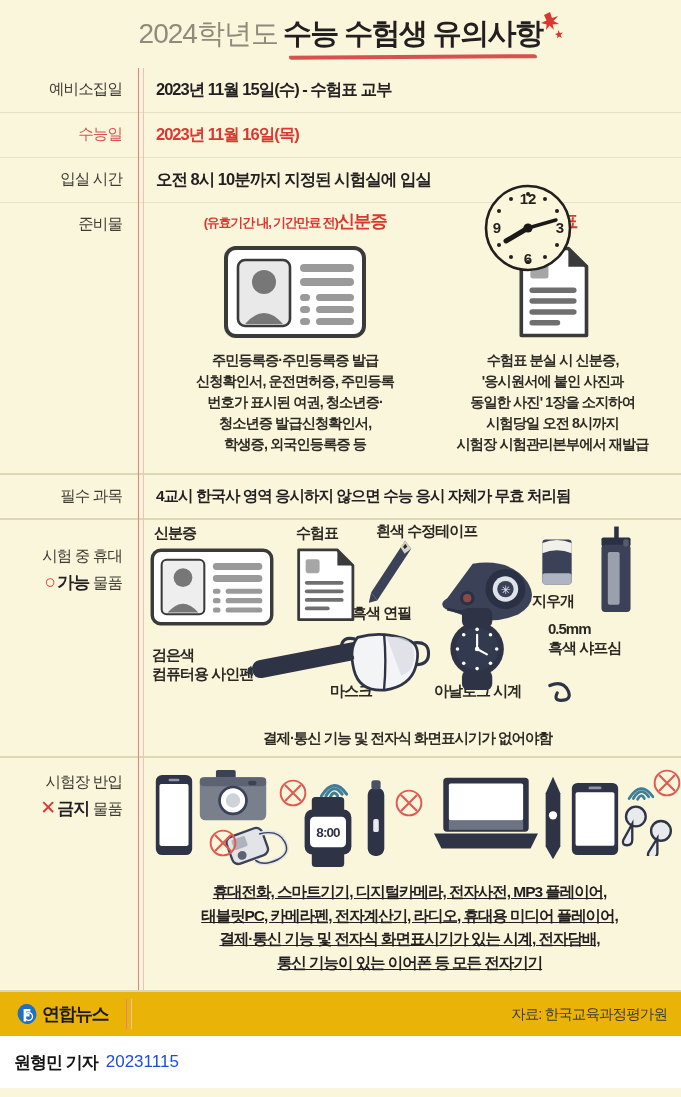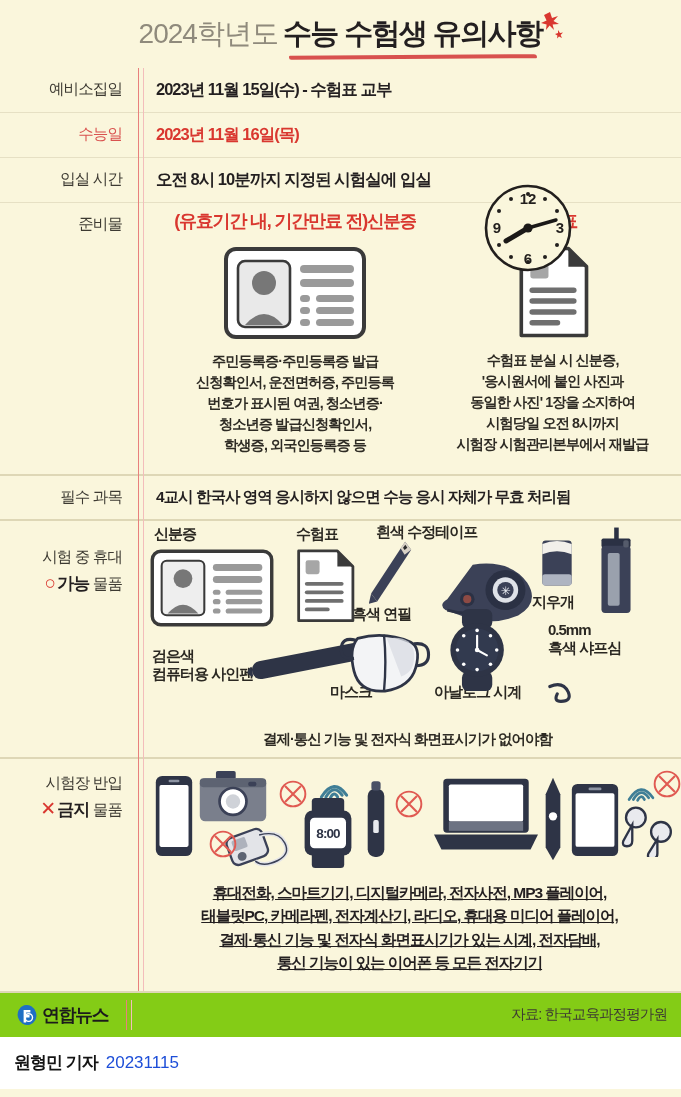--- a/index.html
+++ b/index.html
@@ -144,21 +144,21 @@
   .prep-col.left { flex: 1 1 54%; }
   .prep-col.right { flex: 1 1 46%; }
   .prep-head {
     font-size: 17.5px;
     font-weight: bold;
     color: #d9372f;
     letter-spacing: -1.2px;
     margin-bottom: 8px;
     line-height: 1.2;
   }
-  .prep-head .paren { font-size: 18px; }
+  .prep-head .paren { font-size: 13px; }
   .prep-art { height: 104px; display: flex; align-items: center; justify-content: center; }
   .prep-desc {
     font-size: 14.2px;
     color: #2e2b24;
     line-height: 1.48;
     letter-spacing: -0.9px;
     margin-top: 6px;
   }
 
   
@@ -201,21 +201,21 @@
   }
 
   
   .footer {
     position: relative;
     border-top: 2px solid #ded7b6;
     height: 46px;
     display: flex;
     align-items: center;
     padding: 0 14px 0 16px;
-    background: #84cc16;
+    background: #eab308;
   }
   .logo { display: flex; align-items: center; gap: 4px; }
   .logo-text {
     font-size: 18px;
     font-weight: bold;
     color: #1b1b1b;
     letter-spacing: -1.5px;
   }
   .footer-divider {
     width: 6px;

